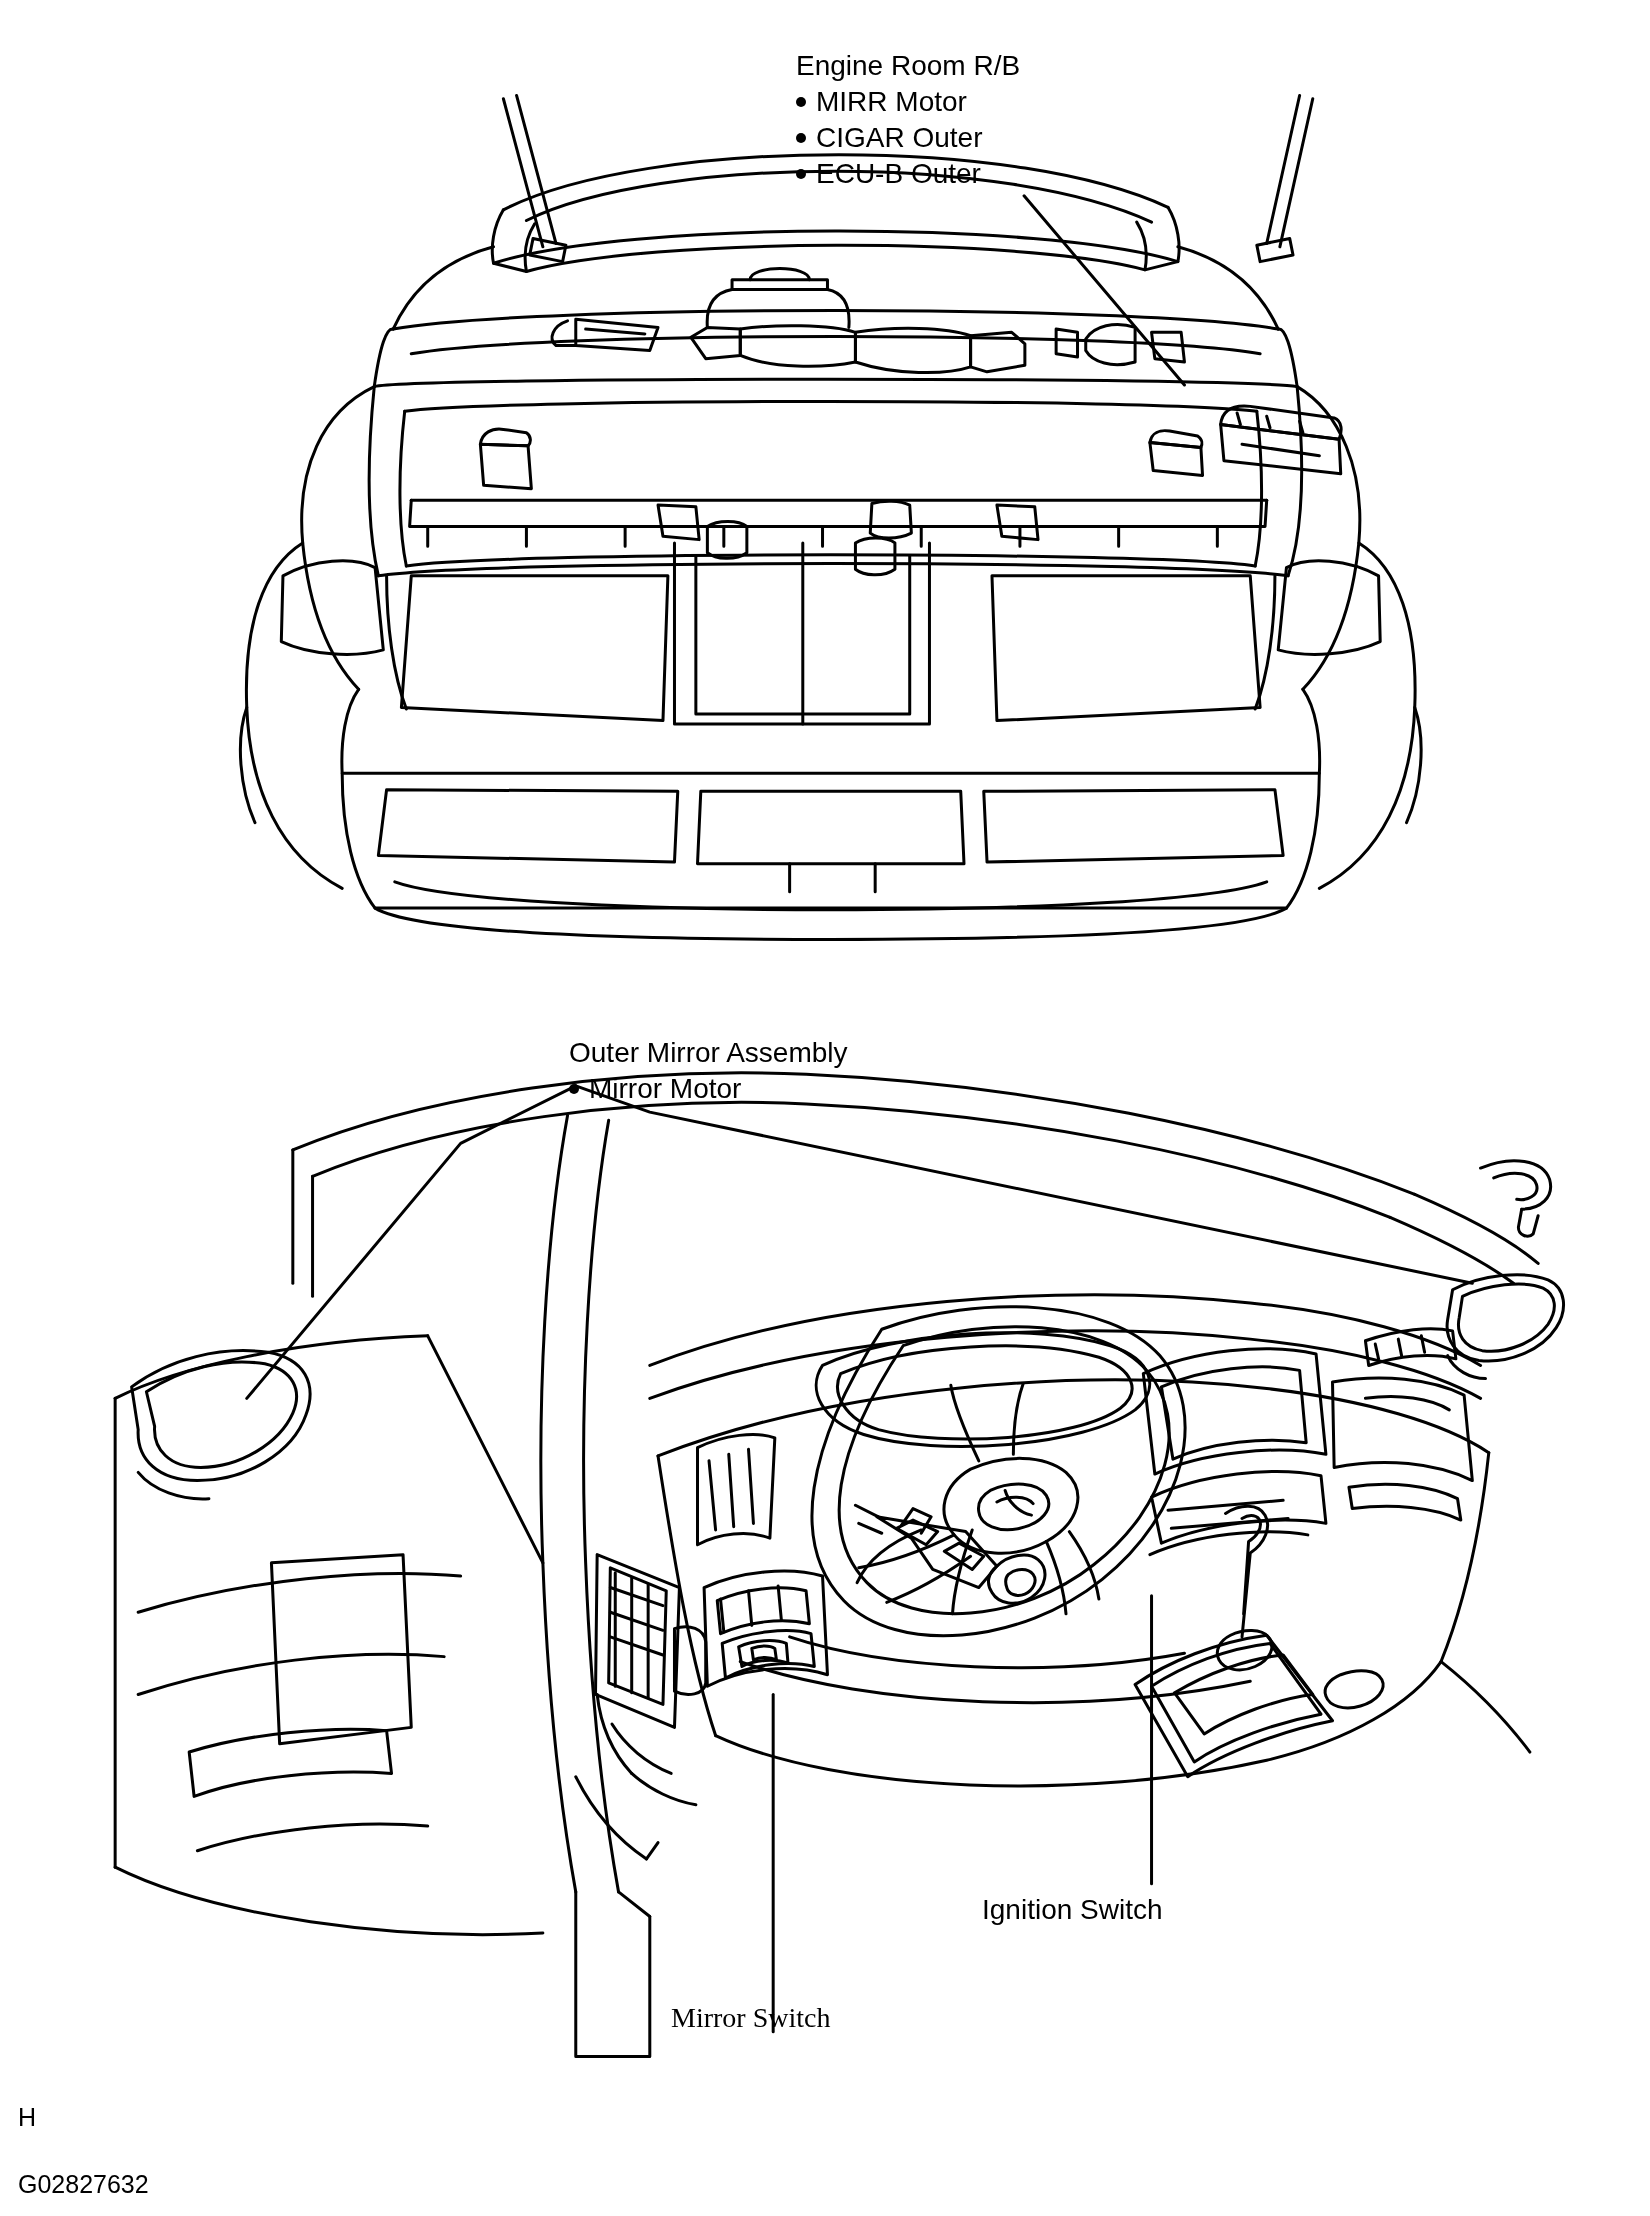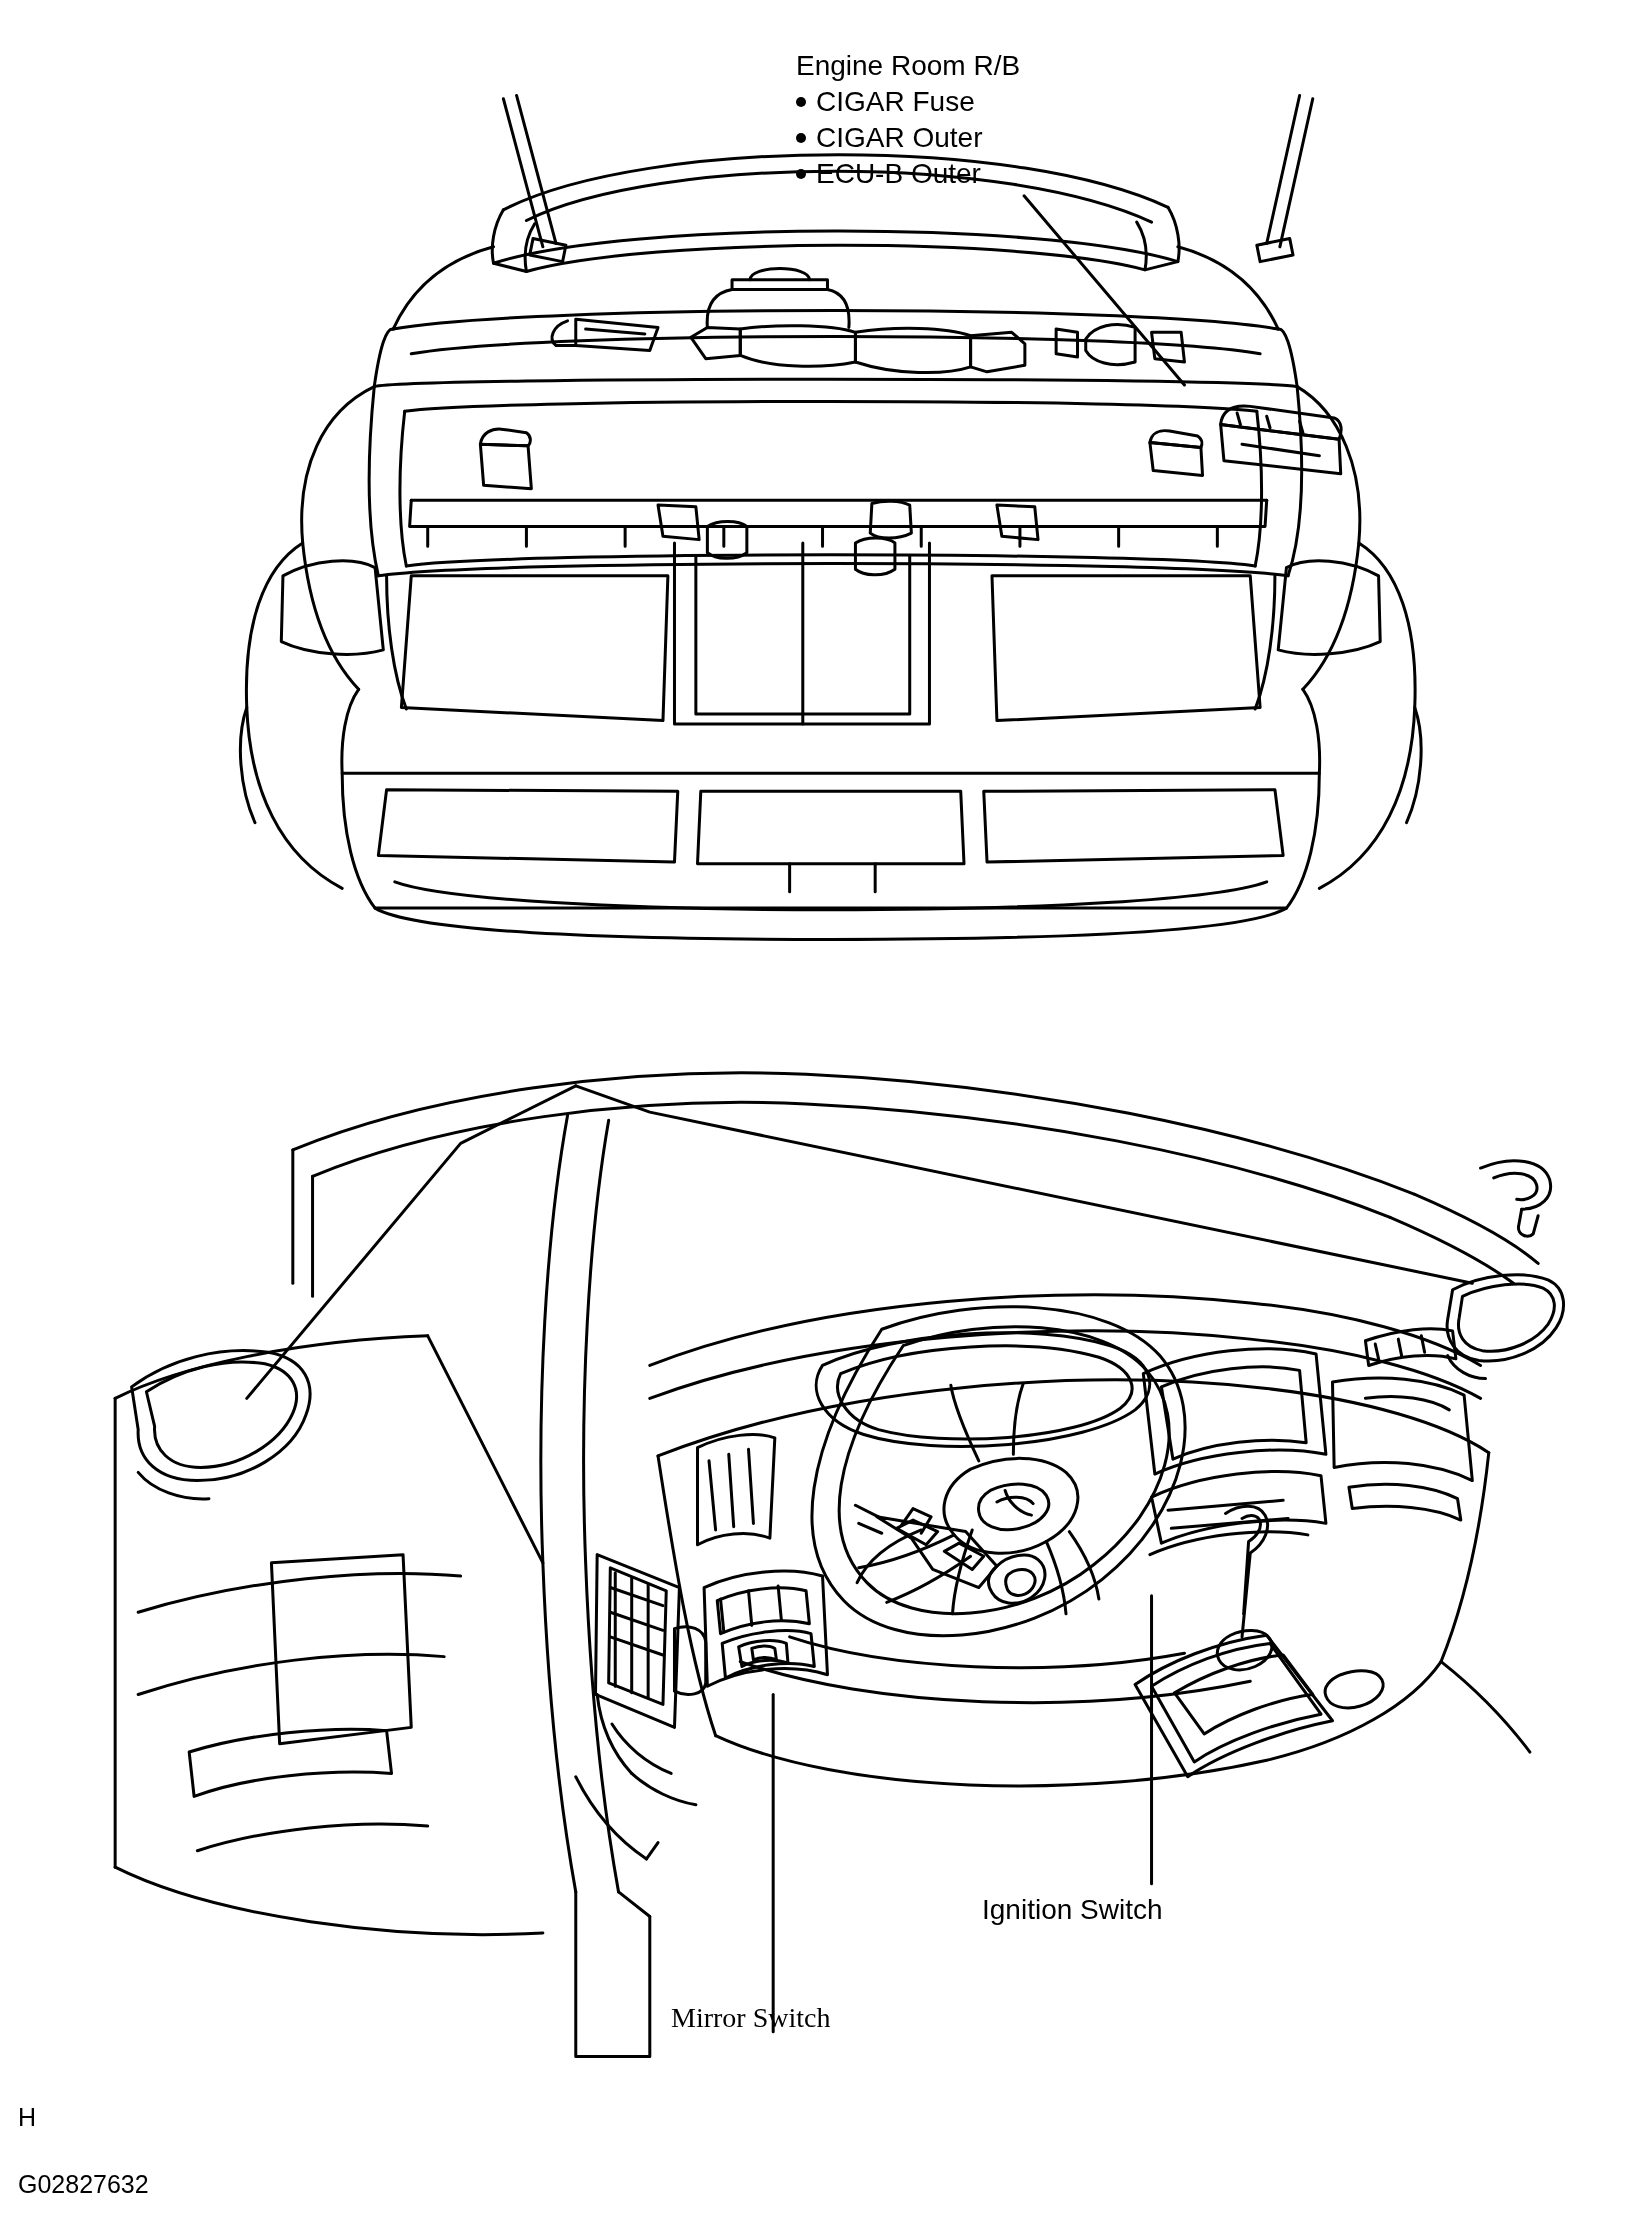--- a/index.html
+++ b/index.html
@@ -299,25 +299,29 @@
         <path d="M1630 2036 C1652 2028 1674 2030 1680 2042 C1686 2054 1674 2068 1654 2074 C1634 2080 1616 2074 1612 2062 C1608 2052 1616 2042 1630 2036 Z"></path>
 
         <path d="M1752 2020 C1790 2050 1830 2090 1860 2130"></path>
 
       </g>
     </g>
   </svg>
 
   <div class="label" style="left: 796px; top: 48px;">
     <span class="bullet-line">Engine Room R/B</span>
-    <span class="bullet-line"><span class="dot"></span><span>CIGAR Fuse</span></span>
+    <span class="bullet-line"><span class="dot"></span><span>MIRR Motor</span></span>
     <span class="bullet-line"><span class="dot"></span><span>CIGAR Outer</span></span>
     <span class="bullet-line"><span class="dot"></span><span>ECU-B Outer</span></span>
   </div>
 
+  <div class="label" style="left: 569px; top: 1035px;">
+    <span class="bullet-line">Outer Mirror Assembly</span>
+    <span class="bullet-line"><span class="dot"></span><span>Mirror Motor</span></span>
+  </div>
 
   <div class="label" style="left: 982px; top: 1892px;">Ignition Switch</div>
 
   <div class="label" style="left: 671px; top: 2000px; font-family: Liberation Serif, serif;">Mirror Switch</div>
 
   <div class="footer-letter">H</div>
   <div class="footer-code">G02827632</div>
 
 </div>
 

